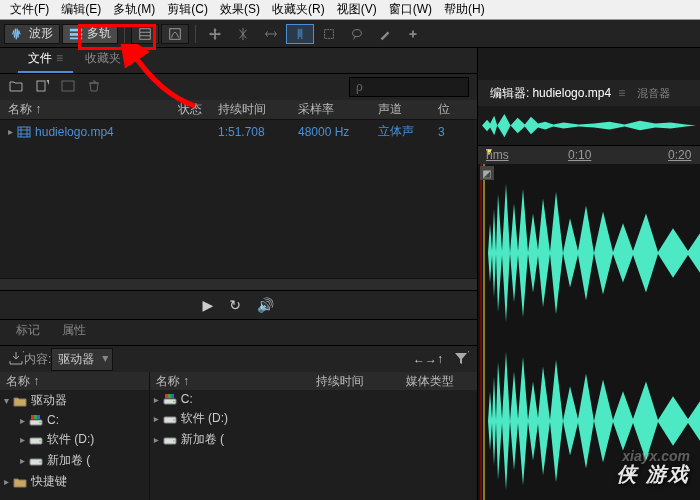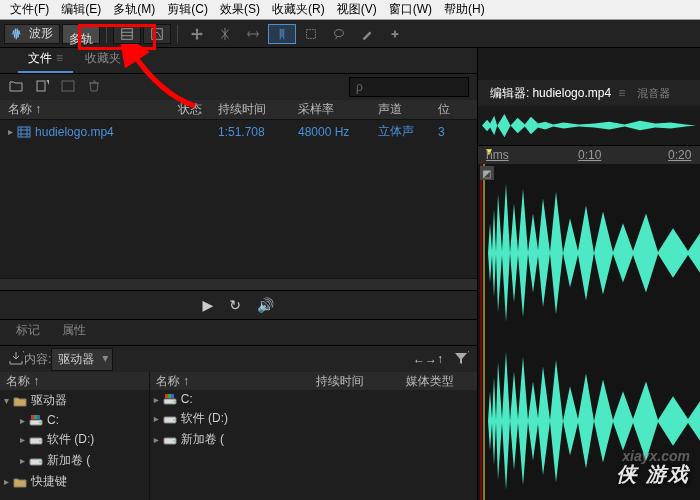--- a/index.html
+++ b/index.html
@@ -2,21 +2,21 @@
 <html><head>
 <meta charset="utf-8">
 <style>
 * { margin: 0; padding: 0; box-sizing: border-box; font-family: "Microsoft YaHei", sans-serif; font-size: 12px; user-select: none; }
 body { background: #1e1e1e; color: #ccc; width: 700px; height: 500px; overflow: hidden; position: relative; }
 .menubar { background: #f0f0f0; color: #000; height: 20px; display: flex; align-items: center; padding: 0 4px; border-bottom: 1px solid #999; }
 .menubar span { padding: 2px 6px; cursor: default; }
 .toolbar { background: #232323; height: 28px; display: flex; align-items: center; padding: 0 4px; border-bottom: 1px solid #000; gap: 2px; }
 .tbtn { background: #2e2e2e; color: #ddd; border: 1px solid #111; padding: 2px 6px; display: inline-flex; align-items: center; gap: 4px; height: 20px; }
 .tbtn.mode { background: #3a3a3a; }
-.tbtn.highlight { background: #4a4a4a; position: relative; z-index: 10; flex-direction: column; }
+.tbtn.highlight { background: #4a4a4a; position: relative; z-index: 10; }
 .ticon { width: 14px; height: 14px; display: inline-block; }
 .sep { width: 1px; height: 18px; background: #444; margin: 0 4px; }
 .workspace { display: flex; height: 452px; }
 .left { width: 478px; display: flex; flex-direction: column; border-right: 1px solid #000; }
 .right { width: 222px; display: flex; flex-direction: column; background: #1a1a1a; }
 .panel-tabs { background: #232323; height: 26px; display: flex; align-items: end; border-bottom: 1px solid #000; padding: 0 18px; gap: 2px; }
 .tab { padding: 4px 10px; color: #888; border-bottom: 2px solid transparent; }
 .tab.active { color: #fff; border-bottom: 2px solid #4a90d9; }
 .tab .menu-icon { margin-left: 4px; color: #666; }
 .file-toolbar { background: #232323; height: 26px; display: flex; align-items: center; padding: 0 8px; gap: 10px; }
@@ -331,21 +331,21 @@
     </div>
     <div class="overview">
       <svg class="overview-wave" viewBox="0 0 210 32" preserveAspectRatio="none">
         <rect width="210" height="32" fill="#1a1a1a"></rect>
         <path d="M0 16 L5 10 L8 14 L12 6 L15 16 L22 4 L28 16 L35 8 L42 15 L48 7 L55 14 L62 12 L70 15 L80 13 L95 15 L110 14 L125 12 L140 15 L155 11 L170 14 L185 13 L200 15 L210 16 L210 16 L200 17 L185 19 L170 18 L155 21 L140 17 L125 20 L110 18 L95 17 L80 19 L70 17 L62 20 L55 18 L48 25 L42 17 L35 24 L28 16 L22 28 L15 16 L12 26 L8 18 L5 22 L0 16 Z" fill="#4de8c4"></path>
       </svg>
     </div>
     <div class="ruler">
       <span class="playhead">▼</span>
       <span class="tick" style="left:8px">hms</span>
-      <span class="tick" style="left:100px">0:10</span>
+      <span class="tick" style="left:90px">0:10</span>
       <span class="tick" style="left:190px">0:20</span>
     </div>
     <div class="wave-area">
       <div class="channel-marker">◩</div>
       <svg viewBox="0 0 222 340" preserveAspectRatio="none">
         <rect width="222" height="340" fill="#141414"></rect>
         <line x1="3" y1="0" x2="3" y2="340" stroke="#cc0000" stroke-width="1"></line>
         <line x1="6" y1="0" x2="6" y2="340" stroke="#ffeb3b" stroke-width="1"></line>
         <g fill="#4de8c4">
           <path d="M10 90 L12 60 L14 88 L16 45 L18 89 L20 30 L24 88 L28 20 L32 90 L36 40 L40 88 L45 25 L50 89 L55 50 L60 87 L65 35 L72 89 L78 28 L85 90 L92 55 L100 88 L108 42 L116 90 L125 48 L135 89 L145 60 L155 88 L168 50 L180 89 L195 65 L210 88 L222 70 L222 110 L210 92 L195 115 L180 91 L168 130 L155 92 L145 120 L135 91 L125 132 L116 90 L108 138 L100 92 L92 125 L85 90 L78 152 L72 91 L65 145 L60 93 L55 130 L50 91 L45 155 L40 92 L36 140 L32 90 L28 160 L24 92 L20 150 L18 91 L16 135 L14 92 L12 120 L10 90 Z"></path>

